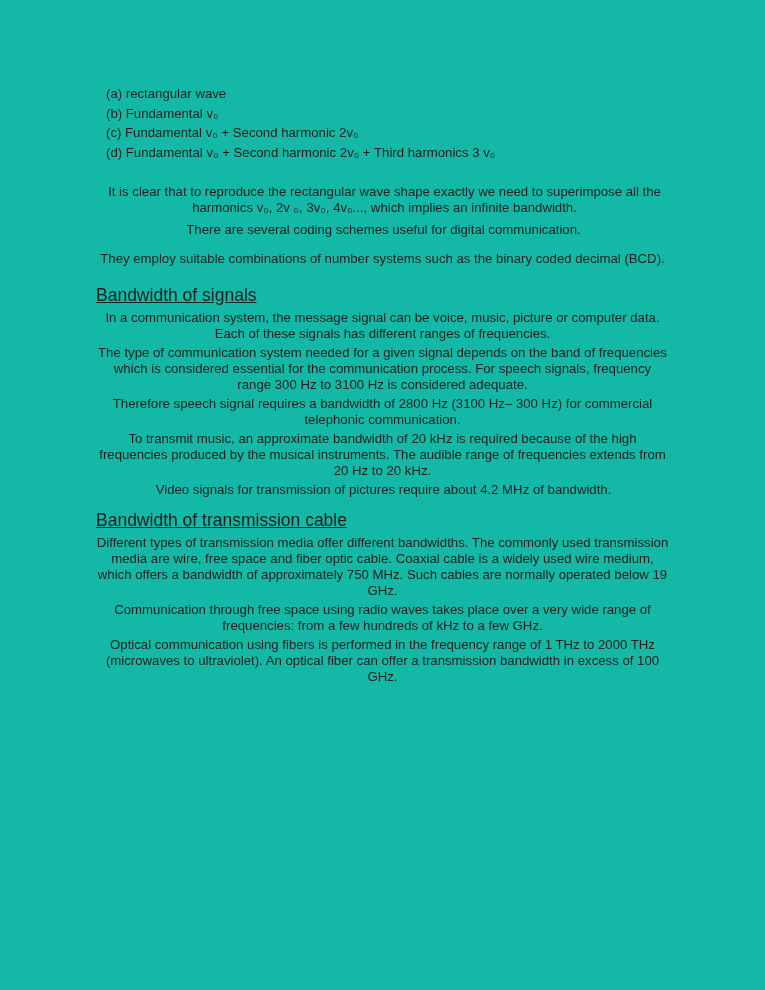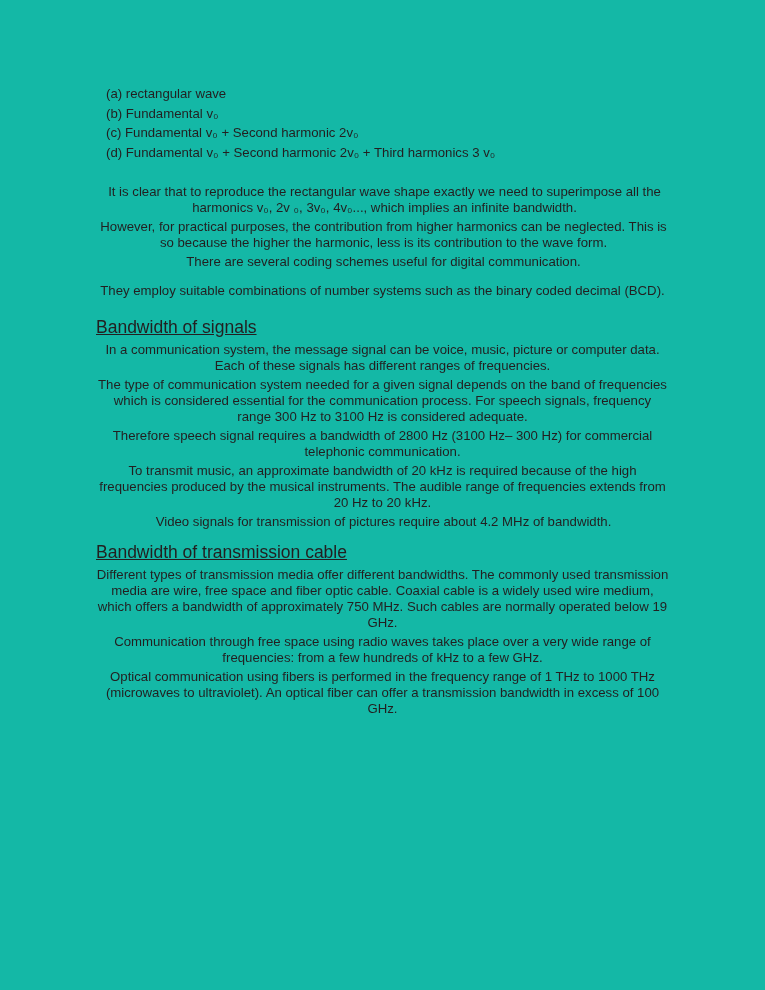--- a/index.html
+++ b/index.html
@@ -62,21 +62,20 @@
     <div class="list-item">(a) rectangular wave</div>
     <div class="list-item">(b) Fundamental v₀</div>
     <div class="list-item">(c) Fundamental v₀ + Second harmonic 2v₀</div>
     <div class="list-item">(d) Fundamental v₀ + Second harmonic 2v₀ + Third harmonics 3 v₀</div>
   </div>
 
   <div class="gap-lg"></div>
 
   <p class="para indent-2">It is clear that to reproduce the rectangular wave shape exactly we need to superimpose all the harmonics v₀, 2v ₀, 3v₀, 4v₀..., which implies an infinite bandwidth.</p>
   <div class="gap-xs"></div>
-  <p class="para indent-1">However, for practical purposes, the contribution from higher harmonics can be neglected. This is so because the higher the harmonic, less is its contribution to the wave form.</p>
   <div class="gap-xs"></div>
   <p class="para indent-1">There are several coding schemes useful for digital communication.</p>
 
   <div class="gap-md"></div>
 
   <p class="para">They employ suitable combinations of number systems such as the binary coded decimal (BCD).</p>
   <div class="gap-xs"></div>
 
   <div class="gap-md"></div>
 
@@ -94,16 +93,16 @@
   <div class="gap-xs"></div>
 
   <div class="gap-sm"></div>
 
   <h2 class="heading">Bandwidth of transmission cable</h2>
   <div class="gap-xs"></div>
   <p class="para">Different types of transmission media offer different bandwidths. The commonly used transmission media are wire, free space and fiber optic cable. Coaxial cable is a widely used wire medium, which offers a bandwidth of approximately 750 MHz. Such cables are normally operated below 19 GHz.</p>
   <div class="gap-xs"></div>
   <p class="para">Communication through free space using radio waves takes place over a very wide range of frequencies: from a few hundreds of kHz to a few GHz.</p>
   <div class="gap-xs"></div>
-  <p class="para">Optical communication using fibers is performed in the frequency range of 1 THz to 1000 THz (microwaves to ultraviolet). An optical fiber can offer a transmission bandwidth in excess of 100 GHz.</p>
+  <p class="para">Optical communication using fibers is performed in the frequency range of 1 THz to 2000 THz (microwaves to ultraviolet). An optical fiber can offer a transmission bandwidth in excess of 100 GHz.</p>
   <div class="gap-xs"></div>
 
 </div>
 
 </body></html>

